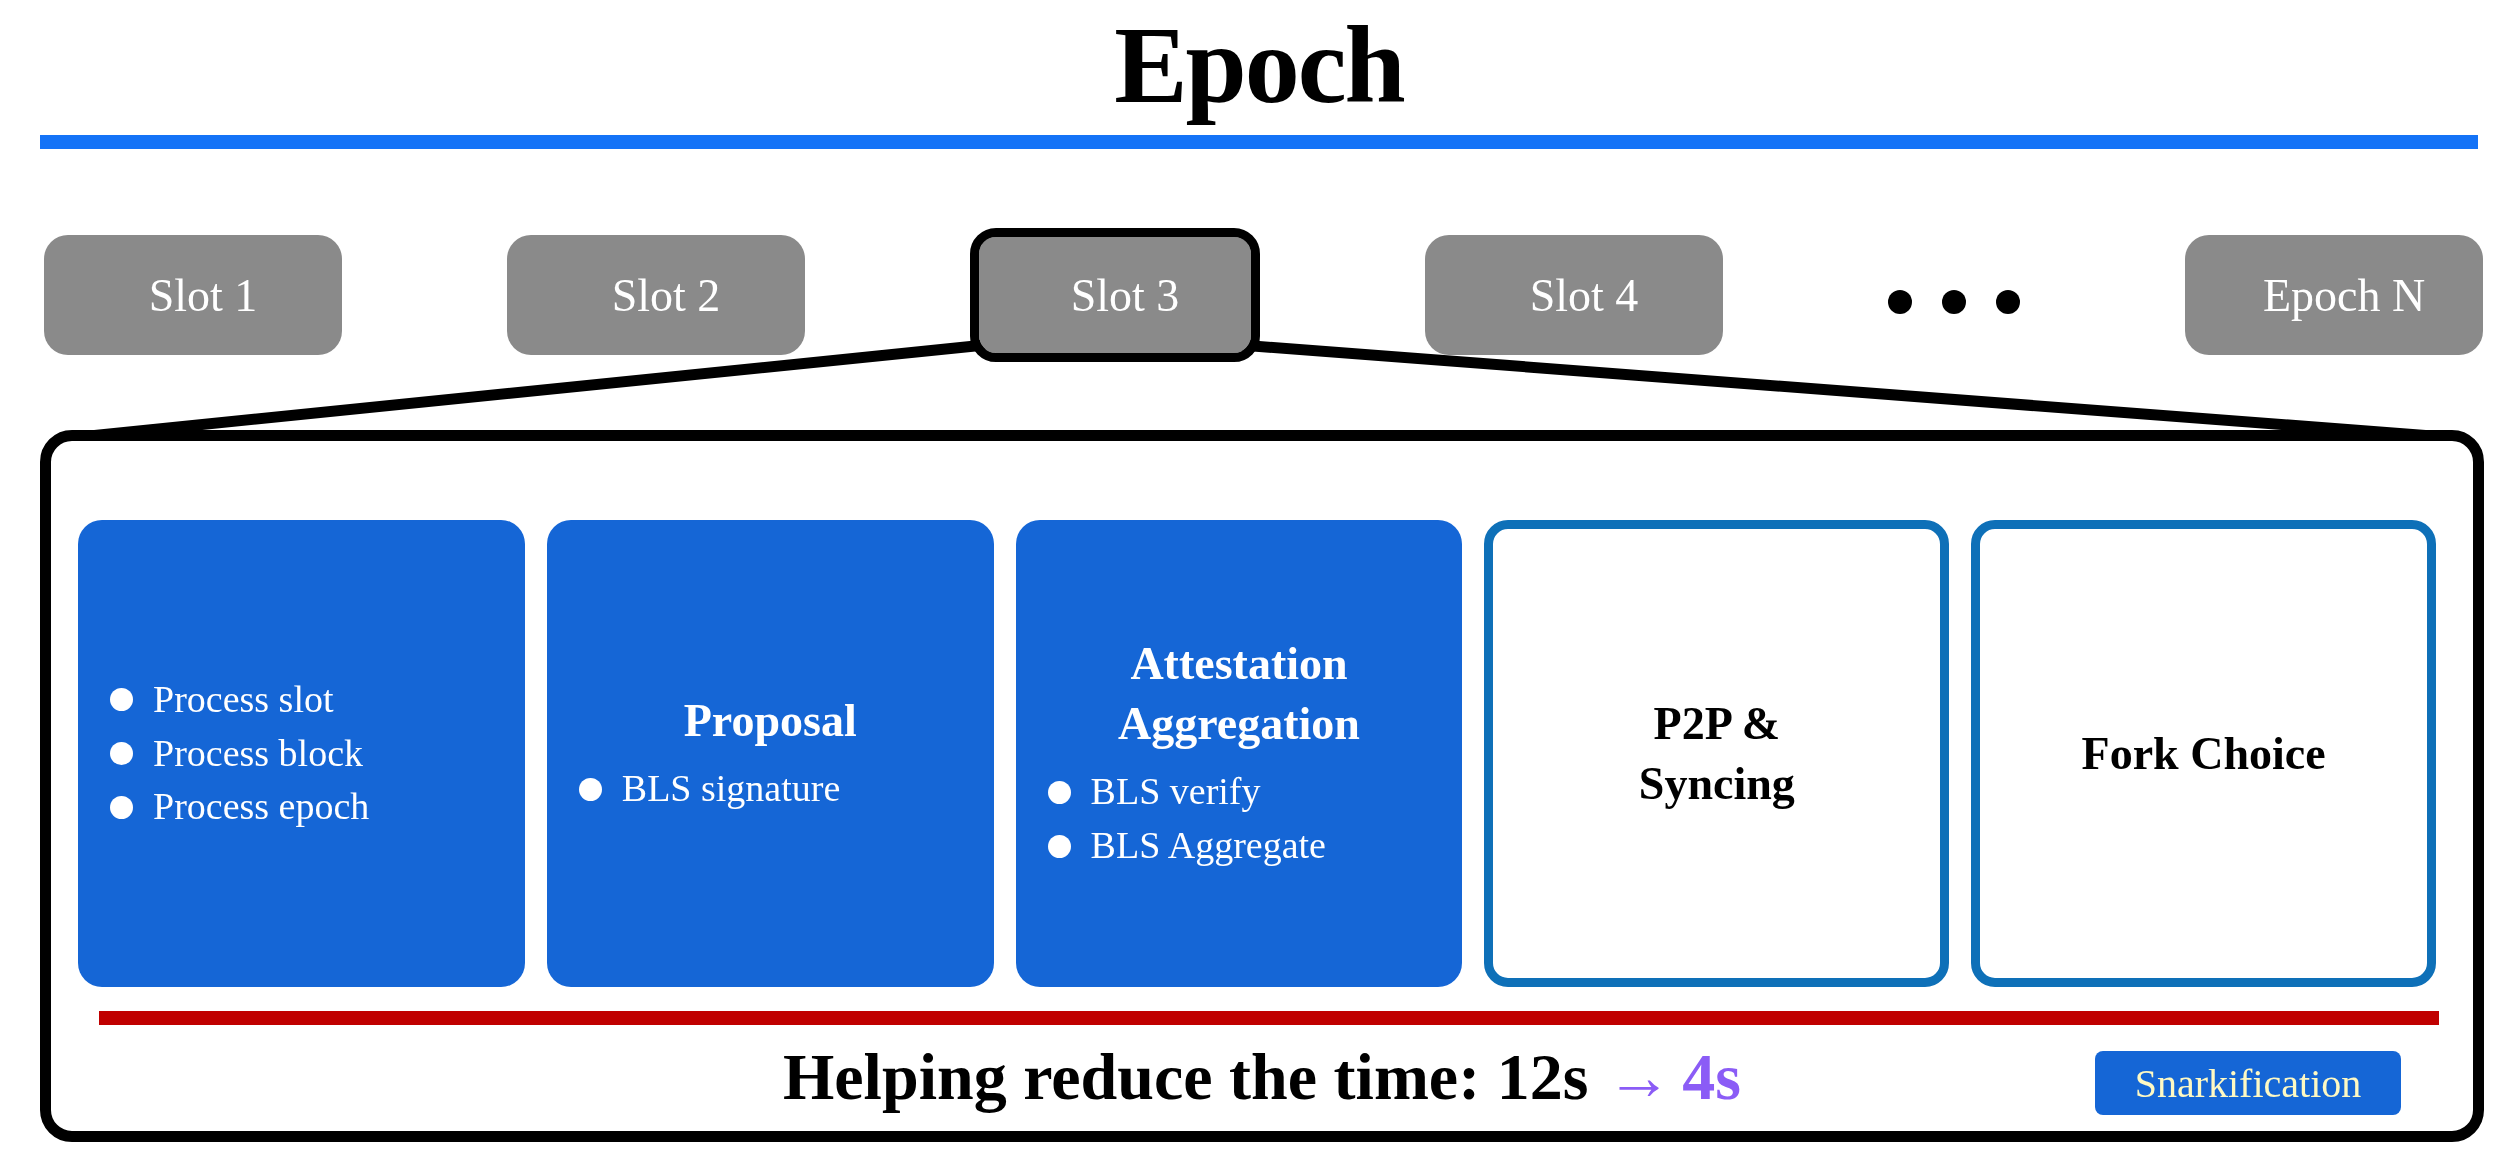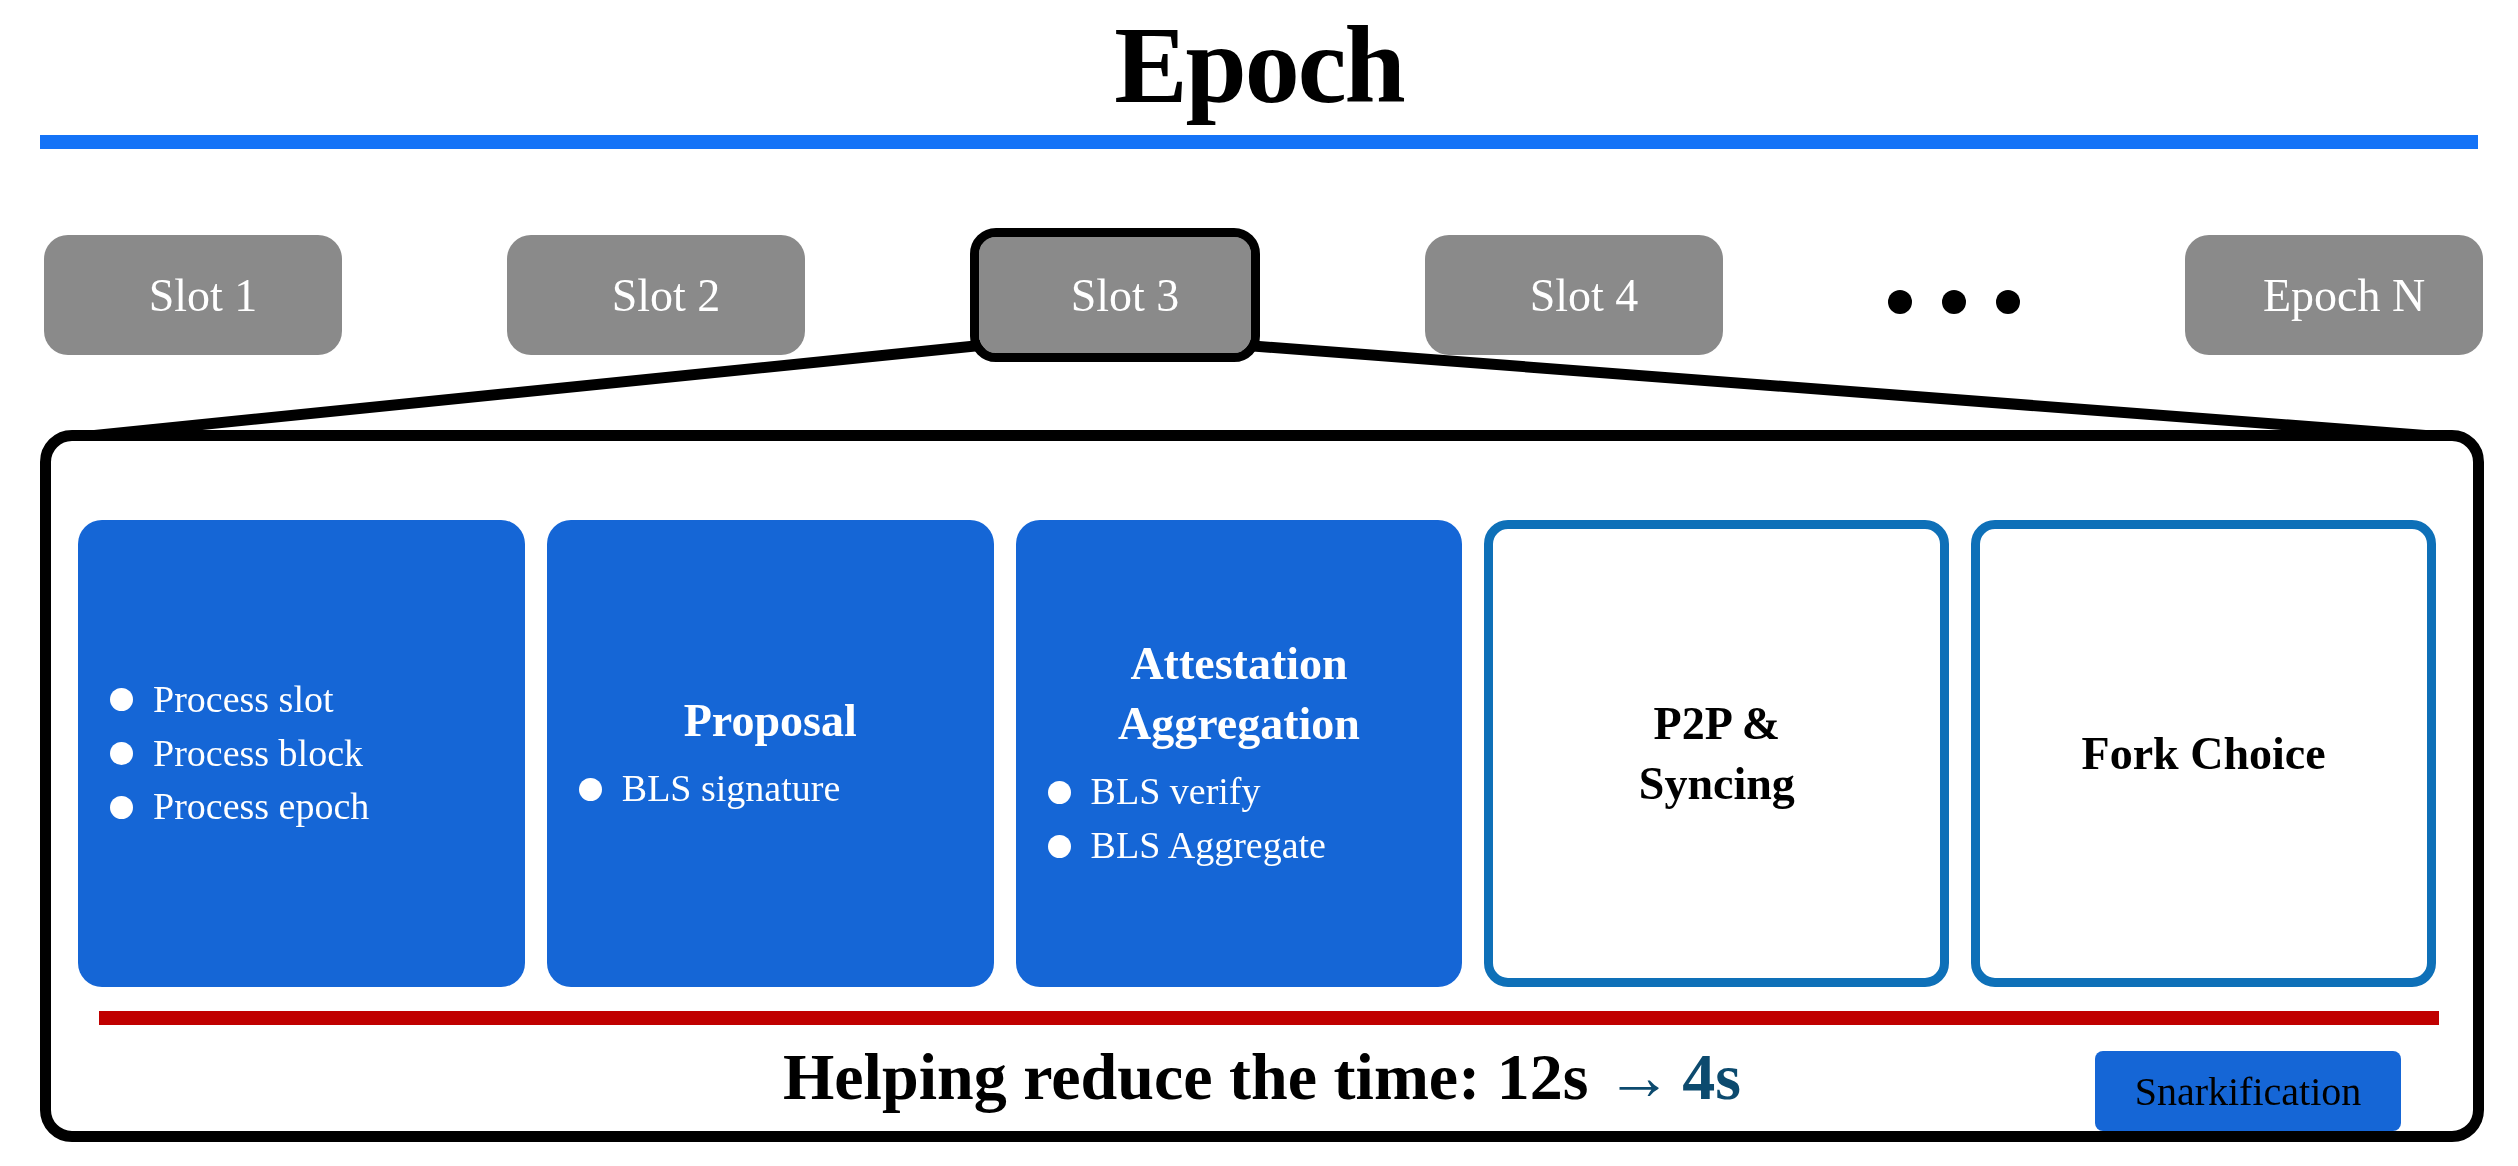--- a/index.html
+++ b/index.html
@@ -144,29 +144,29 @@
   }
   .time-caption {
     position: absolute;
     left: 0; right: 0; top: 598px;
     text-align: center;
     font-size: 66px;
     font-weight: 700;
     color: #000000;
     white-space: nowrap;
   }
-  .time-caption .red-part { color: #0c4a6e; }
+  .time-caption .red-part { color: #8b5cf6; }
   .time-caption .arrow { margin: 0 10px 0 18px; }
   .badge {
     position: absolute;
     right: 72px; top: 610px;
-    width: 306px; height: 80px;
+    width: 306px; height: 64px;
     background: #1566D6;
     border-radius: 8px;
-    color: #000000;
+    color: #fef9c3;
     font-size: 40px;
     font-weight: 400;
     display: flex; align-items: center; justify-content: center;
   }
 </style>
 </head>
 <body>
 
 <div class="stage">
 

